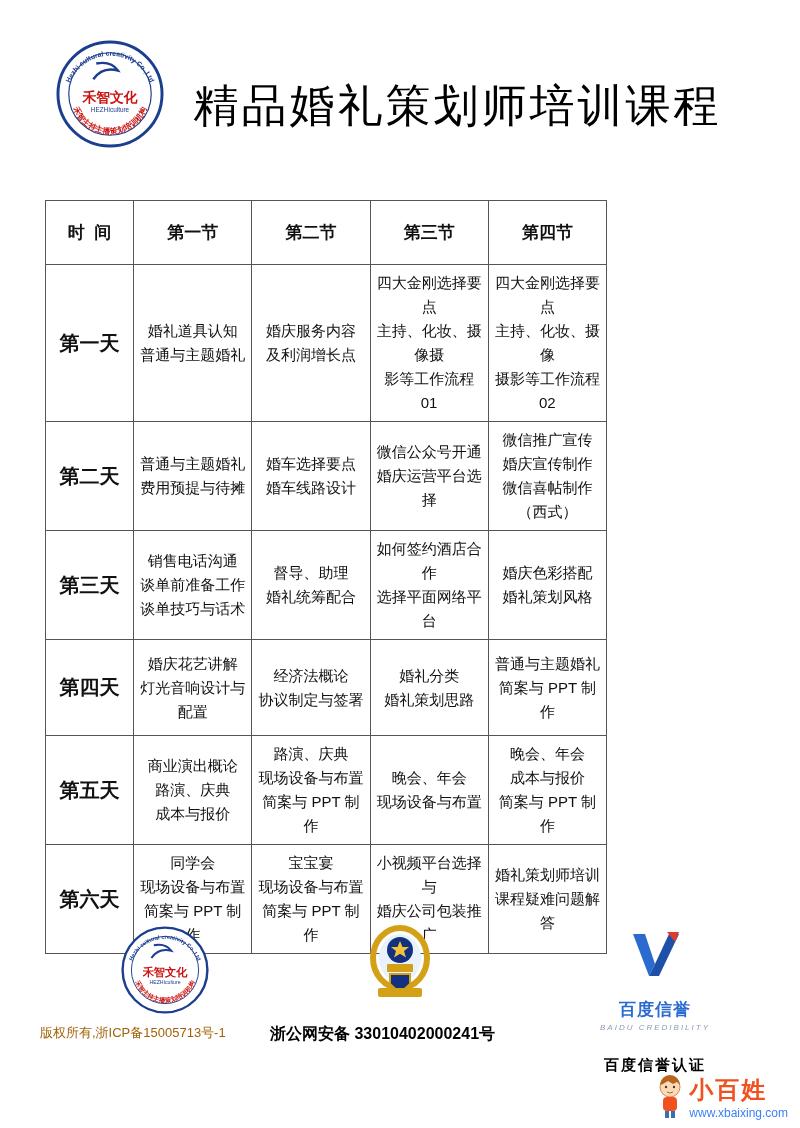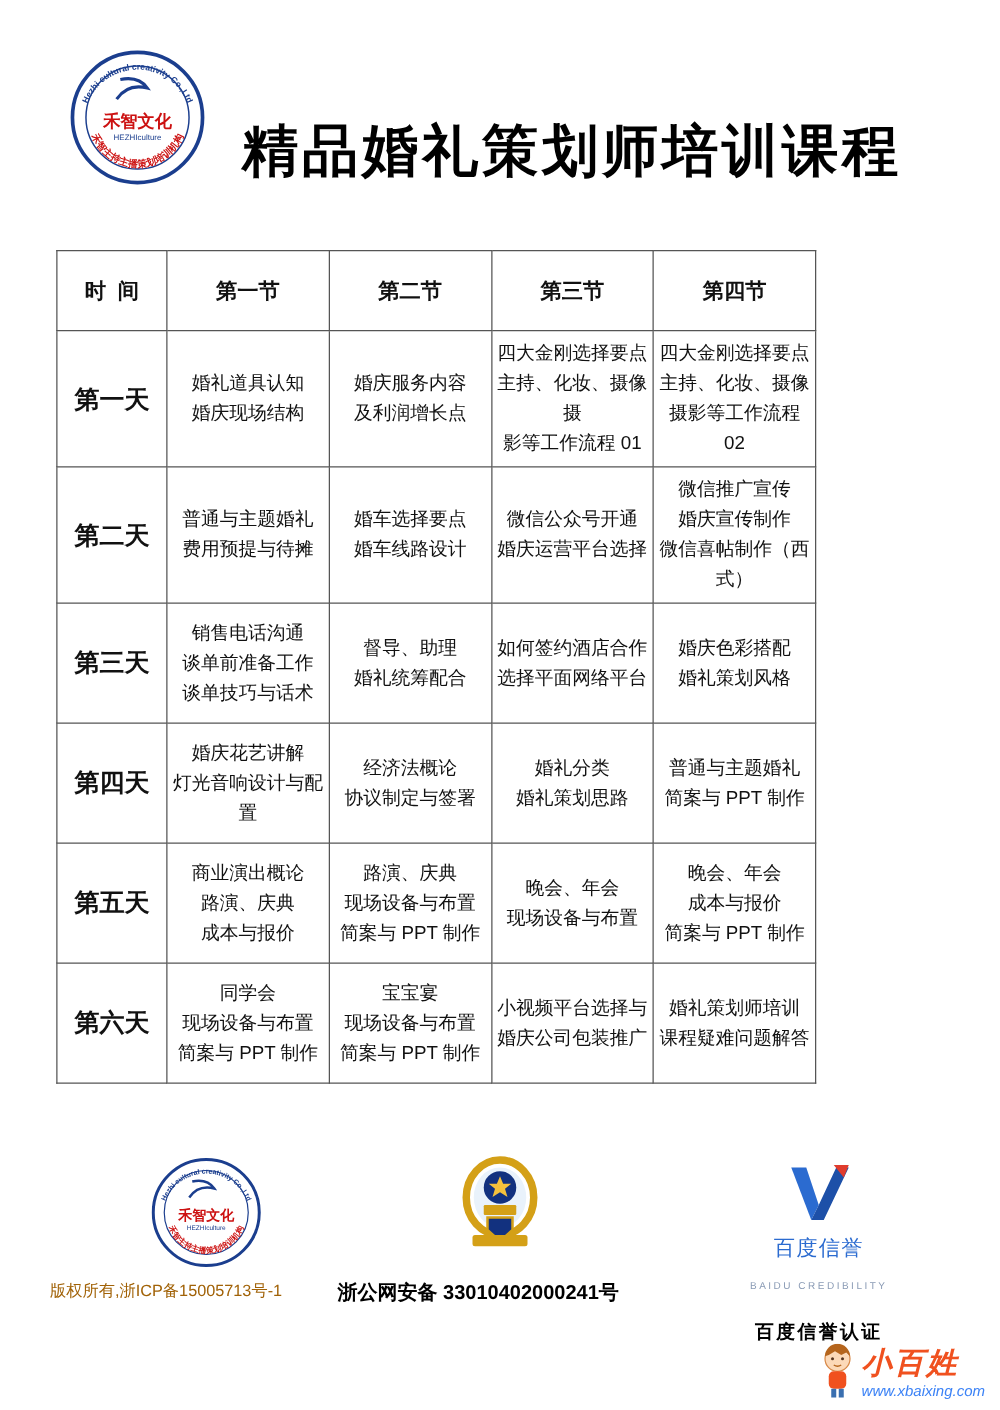--- a/index.html
+++ b/index.html
@@ -4,52 +4,52 @@
 <style>
   * { margin:0; padding:0; box-sizing:border-box; }
   html,body { background:#ffffff; }
   body { font-family:"Liberation Sans","DejaVu Sans",sans-serif; color:#111; }
   .page { position:relative; width:800px; height:1128px; background:#fff; overflow:hidden; margin:0 auto; }
 
   
   .logo-badge { position:absolute; }
   .logo-header { left:56px; top:40px; width:108px; height:108px; }
   .page-title { position:absolute; left:175px; top:76px; width:565px; text-align:center;
-                font-size:45px; font-weight:bold; letter-spacing:3px; color:#000;
-                font-family:"Liberation Sans","DejaVu Sans",sans-serif;margin-top:15px; }
-
-  
-  table.schedule { position:absolute; left:45px; top:200px; width:608px;
+                font-size:45px; font-weight:normal; letter-spacing:3px; color:#000;
+                font-family:"Liberation Sans","DejaVu Sans",sans-serif; }
+
+  
+  table.schedule { position:absolute; left:45px; top:200px; width:562px;
                    border-collapse:collapse; table-layout:fixed;padding-left:13px; }
   table.schedule col.c-time { width:88px; }
   table.schedule th, table.schedule td {
       border:1px solid #555; text-align:center; vertical-align:middle;
       padding:6px 4px; color:#111; }
   table.schedule thead tr { height:64px; }
   table.schedule tbody tr { height:96px; }
   table.schedule th { font-size:17px; font-weight:bold; white-space:pre; }
   td.time-cell { font-size:20px; font-weight:bold; }
   td.course-cell { font-size:15px; line-height:1.6; white-space:pre-line; font-weight:500; }
 
   
   .logo-footer { left:121px; top:926px; width:88px; height:88px; }
   .copyright-text { position:absolute; left:40px; top:1024px; width:250px; 
                     font-size:13px; color:#a16207; }
   .police-badge { position:absolute; left:366px; top:922px; width:68px; height:90px; }
   .police-text { position:absolute; left:270px; top:1024px; width:260px; text-align:left;
                  font-size:16px; font-weight:bold; color:#000; }
   .baidu-block { position:absolute; left:575px; top:930px; width:160px; text-align:center; }
   .baidu-icon { width:52px; height:48px; display:inline-block; }
-  .baidu-cn { font-size:17px; font-weight:normal; color:#2b6bd0; margin-top:4px; letter-spacing:1px; }
-  .baidu-en { font-size:8px; color:#8a9bb5; letter-spacing:2px; margin-top:14px; }
+  .baidu-cn { font-size:17px; font-weight:bold; color:#2b6bd0; margin-top:16px; letter-spacing:1px; }
+  .baidu-en { font-size:8px; color:#8a9bb5; letter-spacing:2px; margin-top:2px;font-style:italic; }
   .baidu-cert { position:absolute; left:575px; top:1056px; width:160px; text-align:center;
                 font-size:15px; font-weight:bold; color:#000; letter-spacing:2px; }
 
   
-  .watermark { position:absolute; right:12px; bottom:8px; display:flex; align-items:center; gap:2px;font-style:italic; }
+  .watermark { position:absolute; right:12px; bottom:8px; display:flex; align-items:center; gap:2px; }
   .wm-char { width:34px; height:44px; }
   .wm-texts { text-align:left; }
   .wm-name { font-size:24px; font-weight:bold; color:#f0511f; letter-spacing:2px;
              text-shadow:0 0 2px #fff,0 0 2px #fff; }
   .wm-url  { font-size:12px; color:#3b82f6; text-shadow:0 0 2px #fff; }
 </style>
 </head>
 <body>
 
 <div class="page">
@@ -88,21 +88,21 @@
         <th>第一节</th>
         <th>第二节</th>
         <th>第三节</th>
         <th>第四节</th>
       </tr>
     </thead>
     <tbody>
       <tr>
         <td class="time-cell">第一天</td>
         <td class="course-cell">婚礼道具认知
-婚庆现场结构</td>
+普通与主题婚礼</td>
         <td class="course-cell">婚庆服务内容
 及利润增长点</td>
         <td class="course-cell">四大金刚选择要点
 主持、化妆、摄像摄
 影等工作流程 01</td>
         <td class="course-cell">四大金刚选择要点
 主持、化妆、摄像
 摄影等工作流程 02</td>
       </tr>
       <tr>

